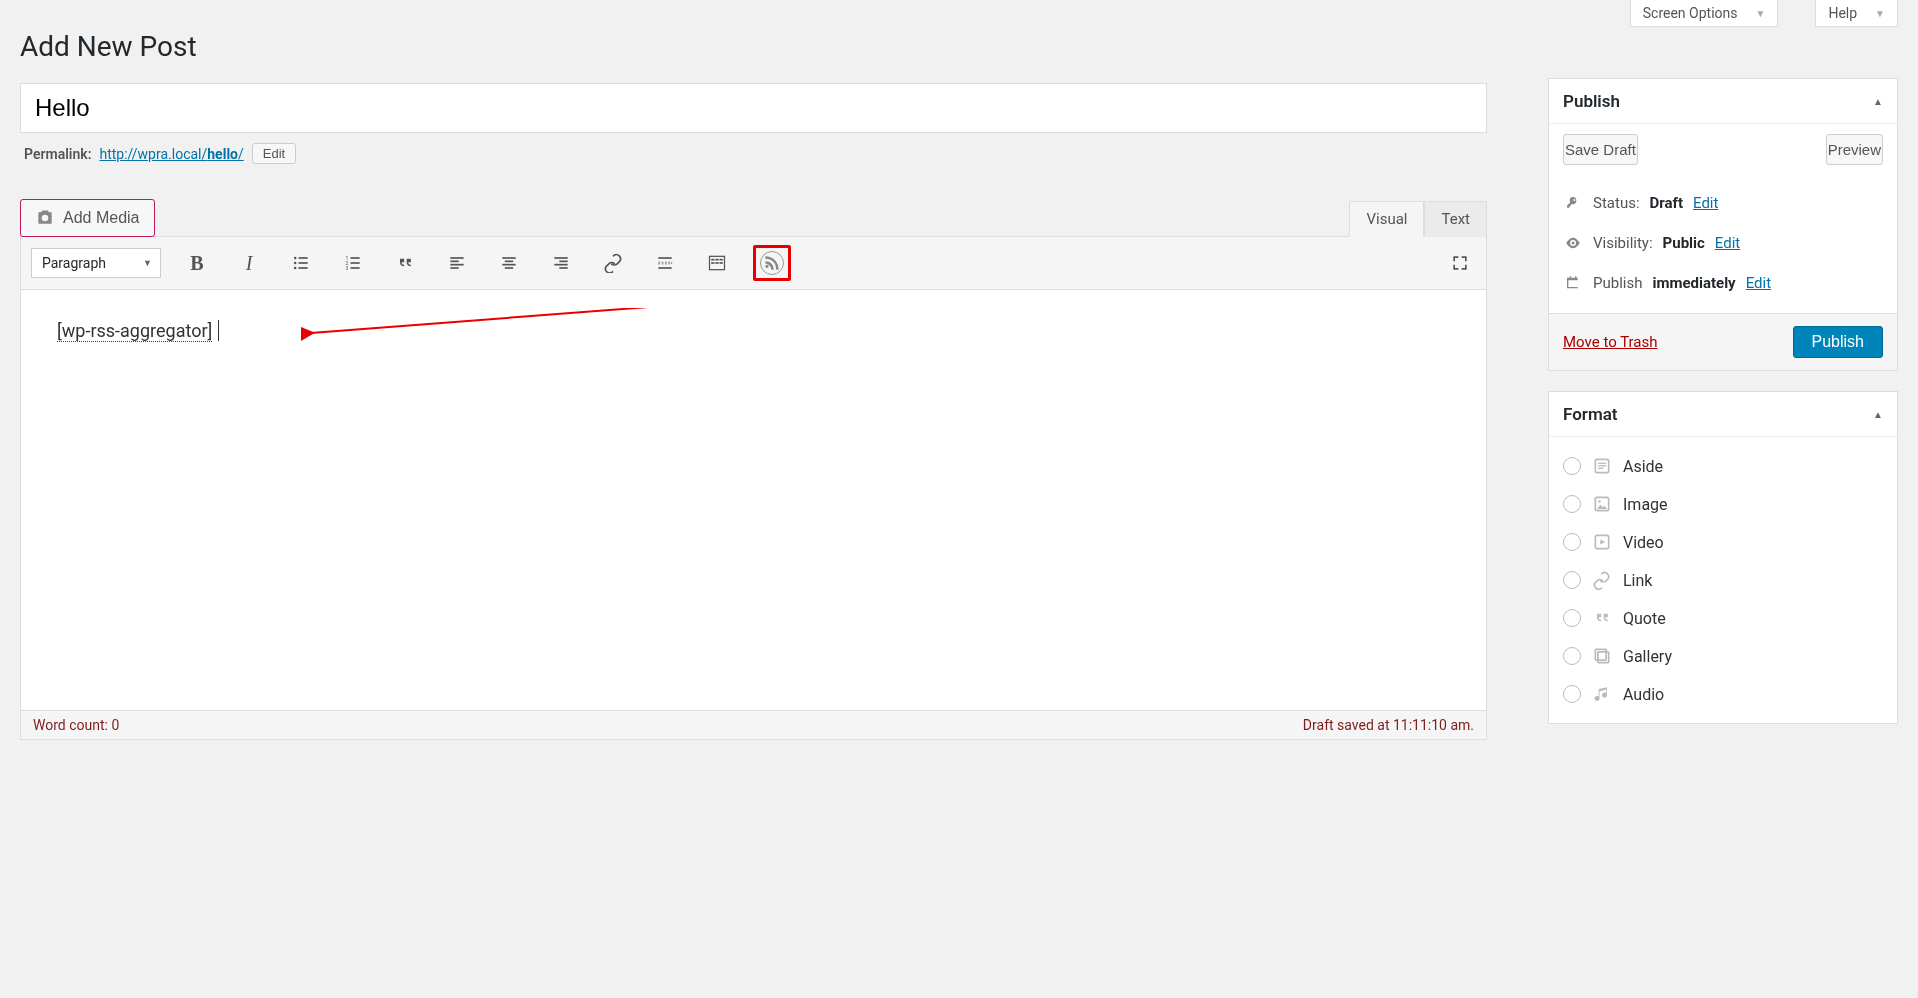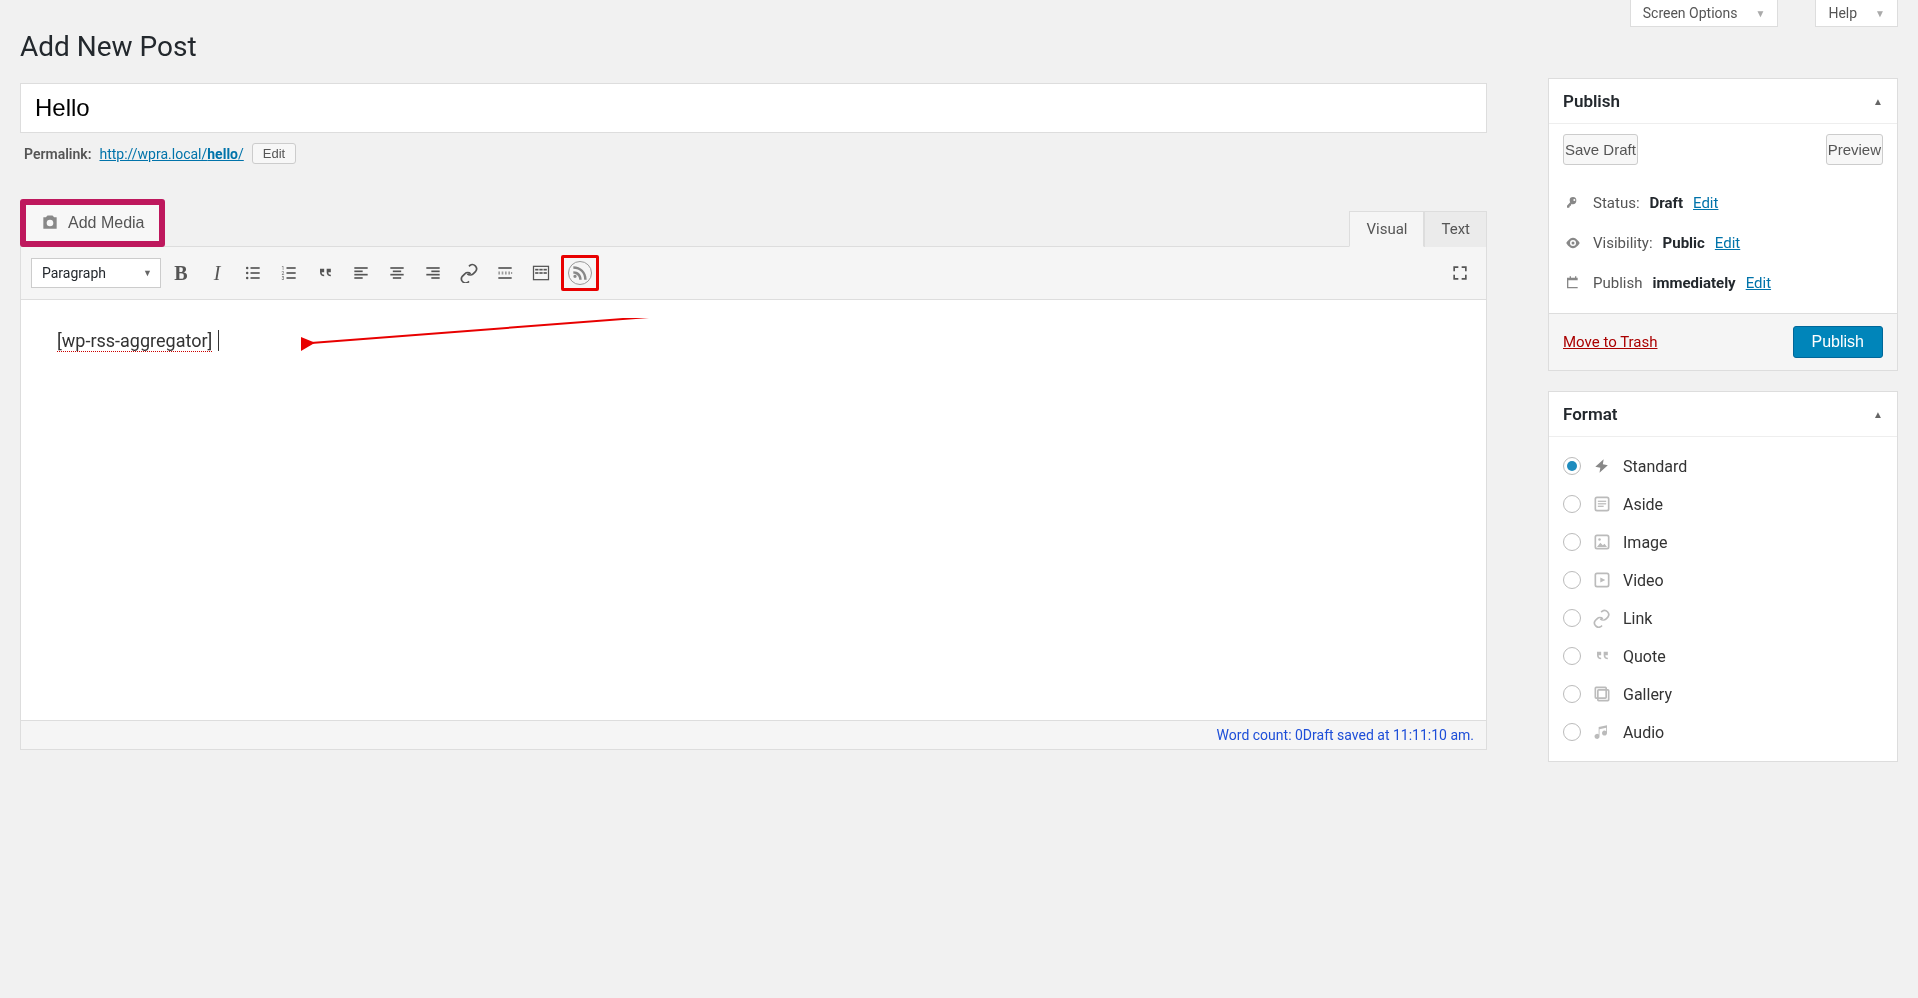--- a/index.html
+++ b/index.html
@@ -27,34 +27,34 @@
 }
 .permalink-row { padding: 10px 4px; display: flex; align-items: center; gap: 8px; font-size: 14px; }
 .permalink-row .label { font-weight: 600; color: #555; }
 .permalink-row a { color: #0073aa; text-decoration: underline; }
 .sm-button {
   background: #f7f7f7; border: 1px solid #ccc; border-radius: 3px;
   padding: 2px 10px; font-size: 13px; cursor: pointer; color: #555;
 }
 .media-row { margin-top: 25px; display: flex; justify-content: space-between; align-items: flex-end; }
 .add-media-btn {
-  background: #f7f7f7; border: 6px solid #be185d; border-radius: 3px;
+  background: #f7f7f7; border: 1px solid #be185d; border-radius: 3px;
   padding: 8px 14px; font-size: 16px; cursor: pointer; color: #555;
   display: flex; align-items: center; gap: 8px;
 }
 .ed-tabs { display: flex; }
 .ed-tab {
   padding: 8px 16px; font-size: 15px; color: #555; cursor: pointer;
   border: 1px solid #ddd; border-bottom: none; background: #ebebeb;
 }
 .ed-tab.active { background: #f5f5f5; border-bottom: 1px solid #f5f5f5; position: relative; z-index: 2; }
 .editor-box { border: 1px solid #ddd; background: #fff; margin-top: -1px; }
 .toolbar {
   background: #f5f5f5; border-bottom: 1px solid #ddd; padding: 8px 10px;
-  display: flex; align-items: center; gap: 4px;
+  display: flex; align-items: center; gap: 20px;
 }
 .format-select {
   background: #fff; border: 1px solid #ccc; padding: 4px 28px 4px 10px;
   font-size: 14px; height: 30px; cursor: pointer; position: relative;
   display: flex; align-items: center; min-width: 130px;
 }
 .format-select::after { content: "▼"; position: absolute; right: 8px; font-size: 9px; color: #666; }
 .tb-btn {
   width: 32px; height: 30px; display: flex; align-items: center; justify-content: center;
   cursor: pointer; color: #555; font-size: 18px;
@@ -68,21 +68,21 @@
   display: flex; align-items: center; justify-content: center;
 }
 .tb-spacer { flex: 1; }
 .editor-content {
   min-height: 420px; padding: 30px 36px; font-size: 18px; color: #333;
   position: relative;
 }
 .shortcode-txt { border-bottom: 1px dotted #c00; display: inline-block; }
 .status-bar {
   background: #f5f5f5; border-top: 1px solid #ddd; padding: 6px 12px;
-  display: flex; justify-content: flex-end; font-size: 14px; color: #1d4ed8;
+  display: flex; justify-content: space-between; font-size: 14px; color: #7f1d1d;
 }
 .metabox { background: #fff; border: 1px solid #ddd; margin-bottom: 20px; }
 .metabox-head {
   padding: 12px 14px; font-size: 17px; font-weight: 600; border-bottom: 1px solid #eee;
   display: flex; justify-content: space-between; align-items: center; cursor: pointer;
 }
 .metabox-head .tri { font-size: 10px; color: #666; }
 .metabox-body { padding: 10px 14px; }
 .pub-actions { display: flex; justify-content: space-between; margin-bottom: 18px; }
 .button {
@@ -315,29 +315,20 @@
     </div>
 
     <div class="metabox">
       <div class="metabox-head">
         <span>Format</span>
           <span class="tri">▲</span>
       </div>
       <div class="metabox-body">
         <ul class="format-list" id="format-list">
             <li>
-              <span class="radio checked"></span>
-              <span class="fmt-icon">
-                <svg width="20" height="20" viewBox="0 0 24 24">
-                  <path fill="#888" d="M14 4l-1 6 6 1-10 9 1-6-6-1 10-9z"></path>
-                </svg>
-              </span>
-              <span>Standard</span>
-            </li>
-            <li>
               <span class="radio"></span>
               <span class="fmt-icon">
                 <svg width="20" height="20" viewBox="0 0 24 24">
                   <rect x="4" y="4" width="16" height="16" rx="2" fill="none" stroke="#bbb" stroke-width="2"></rect>
                   <rect x="7" y="8" width="10" height="1.5" fill="#bbb"></rect>
                   <rect x="7" y="11" width="10" height="1.5" fill="#bbb"></rect>
                   <rect x="7" y="14" width="7" height="1.5" fill="#bbb"></rect>
                 </svg>
               </span>
               <span>Aside</span>

